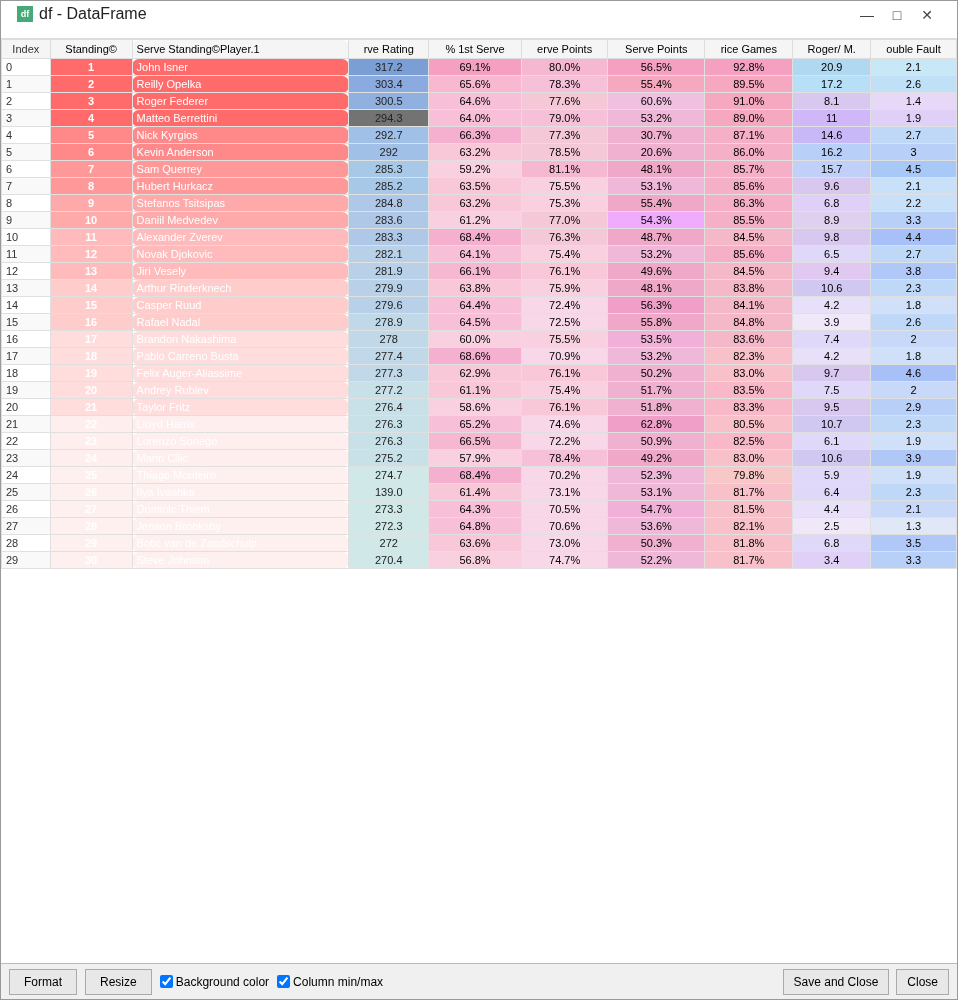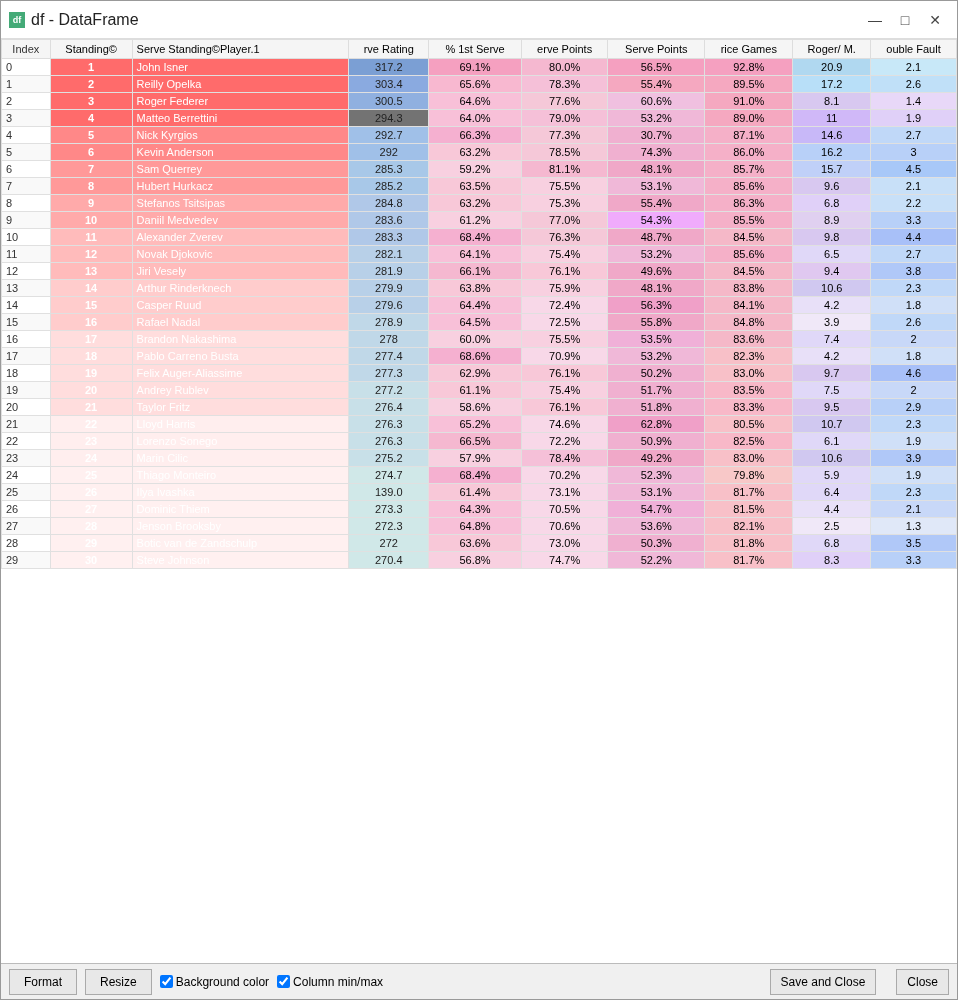--- a/index.html
+++ b/index.html
@@ -1,48 +1,48 @@
 <!DOCTYPE html>
 <html><head>
   <meta charset="utf-8">
   <style>
     * { box-sizing: border-box; margin: 0; padding: 0; }
     body { font-family: 'Segoe UI', Arial, sans-serif; font-size: 12px; background: #f0f0f0; width: 958px; height: 1000px; overflow: hidden; }
     
     .window { width: 958px; height: 1000px; background: #fff; border: 1px solid #999; display: flex; flex-direction: column; }
     
     
-    .title-bar { background: #fff; border-bottom: 1px solid #ddd; padding: 4px 8px; display: flex; align-items: center; justify-content: space-between; height: 38px; min-height: 30px; }
+    .title-bar { background: #fff; border-bottom: 1px solid #ddd; padding: 4px 16px; display: flex; align-items: flex-start; justify-content: space-between; height: 38px; min-height: 30px; }
     .title-bar-left { display: flex; align-items: center; gap: 6px; }
     .title-icon { width: 16px; height: 16px; background: #4a7; display: flex; align-items: center; justify-content: center; font-size: 9px; color: white; font-weight: bold; }
     .title-text { font-size: 16px; color: #222; }
     .title-bar-right { display: flex; gap: 2px; }
     .title-btn { width: 28px; height: 20px; border: none; background: transparent; cursor: pointer; font-size: 14px; display: flex; align-items: center; justify-content: center; color: #444; }
     
     
     .table-container { flex: 1; overflow: auto; position: relative; }
     table { border-collapse: collapse; width: 100%; font-size: 11.5px; }
     thead th { background: #f5f5f5; border: 1px solid #ddd; padding: 3px 4px; text-align: left; font-weight: normal; position: sticky; top: 0; z-index: 10; white-space: nowrap; font-size: 11px; }
     thead th:first-child { text-align: center; }
     tbody td { border: 1px solid #e0e0e0; padding: 2px 4px; white-space: nowrap; font-size: 11px; }
     tbody tr:nth-child(even) td:first-child { background: #f9f9f9; }
     .col-index { text-align: left; color: #333; min-width: 30px; }
     .col-standing { text-align: center; min-width: 60px; }
-    .col-name { min-width: 160px; }
+    .col-name { min-width: 160px; border-radius: 7px; }
     .col-rating { min-width: 55px; text-align: center; }
     .col-pct { min-width: 55px; text-align: center; }
     .col-num { min-width: 55px; text-align: center; }
     
     
     .footer { background: #f0f0f0; border-top: 1px solid #bbb; height: 36px; min-height: 36px; display: flex; align-items: center; padding: 0 8px; gap: 8px; }
     .footer-btn { padding: 3px 14px; border: 1px solid #aaa; background: #e8e8e8; cursor: pointer; font-size: 12px; height: 26px; }
     .footer-btn.primary { background: #e8e8e8; }
     .footer-check { display: flex; align-items: center; gap: 3px; font-size: 12px; }
     .footer-check input { margin: 0; }
-    .footer-right { margin-left: auto; display: flex; gap: 20px; }
+    .footer-right { margin-left: auto; display: flex; gap: 7px; }
     .footer-right .footer-btn { padding: 3px 10px; }
   </style>
 </head>
 <body>
 
 <div class="window">
 
   <div class="title-bar">
     <div class="title-bar-left">
       <div class="title-icon">df</div>
@@ -132,21 +132,21 @@
       <td class="col-num" style="background:#c8b8f8">14.6</td>
       <td class="col-num" style="background:#c0d8f8">2.7</td>
     </tr>
           <tr>
       <td class="col-index" style="background:#f9f9f9">5</td>
       <td class="col-standing" style="background:#ff8888; color:#fff; font-weight:bold">6</td>
       <td class="col-name" style="background:#ff8888; color:#fff">Kevin Anderson</td>
       <td class="col-rating" style="background:#a0c0e8; color:#222">292</td>
       <td class="col-pct" style="background:#f8c8d8">63.2%</td>
       <td class="col-pct" style="background:#f5c8d8">78.5%</td>
-      <td class="col-pct" style="background:#f0b0d0">74.3%</td>
+      <td class="col-pct" style="background:#f0b0d0">20.6%</td>
       <td class="col-pct" style="background:#f5b0c8">86.0%</td>
       <td class="col-num" style="background:#b8d0f8">16.2</td>
       <td class="col-num" style="background:#b8d0f8">3</td>
     </tr>
           <tr>
       <td class="col-index" style="background:#ffffff">6</td>
       <td class="col-standing" style="background:#ff9999; color:#fff; font-weight:bold">7</td>
       <td class="col-name" style="background:#ff9999; color:#fff">Sam Querrey</td>
       <td class="col-rating" style="background:#a8c8e8; color:#222">285.3</td>
       <td class="col-pct" style="background:#f8d0e0">59.2%</td>
@@ -422,21 +422,21 @@
     </tr>
           <tr>
       <td class="col-index" style="background:#f9f9f9">29</td>
       <td class="col-standing" style="background:#fff0f0; color:#fff; font-weight:bold">30</td>
       <td class="col-name" style="background:#fff0f0; color:#fff">Steve Johnson</td>
       <td class="col-rating" style="background:#d0e8e8; color:#222">270.4</td>
       <td class="col-pct" style="background:#f8d0e0">56.8%</td>
       <td class="col-pct" style="background:#f8d8e8">74.7%</td>
       <td class="col-pct" style="background:#f0b8d8">52.2%</td>
       <td class="col-pct" style="background:#f8c0c8">81.7%</td>
-      <td class="col-num" style="background:#e0d0f8">8.3</td>
+      <td class="col-num" style="background:#e0d0f8">3.4</td>
       <td class="col-num" style="background:#b8d0f8">3.3</td>
     </tr>
         </tbody>
     </table>
   </div>
 
   <div class="footer">
     <button class="footer-btn">Format</button>
     <button class="footer-btn">Resize</button>
     <label class="footer-check">

